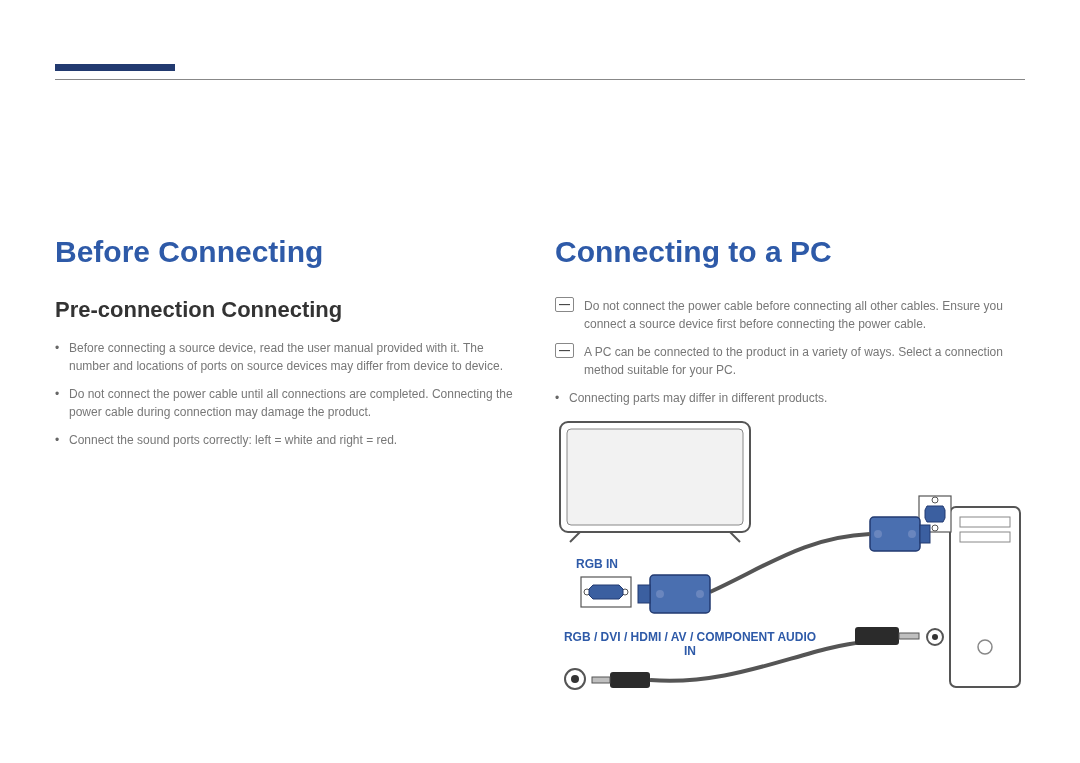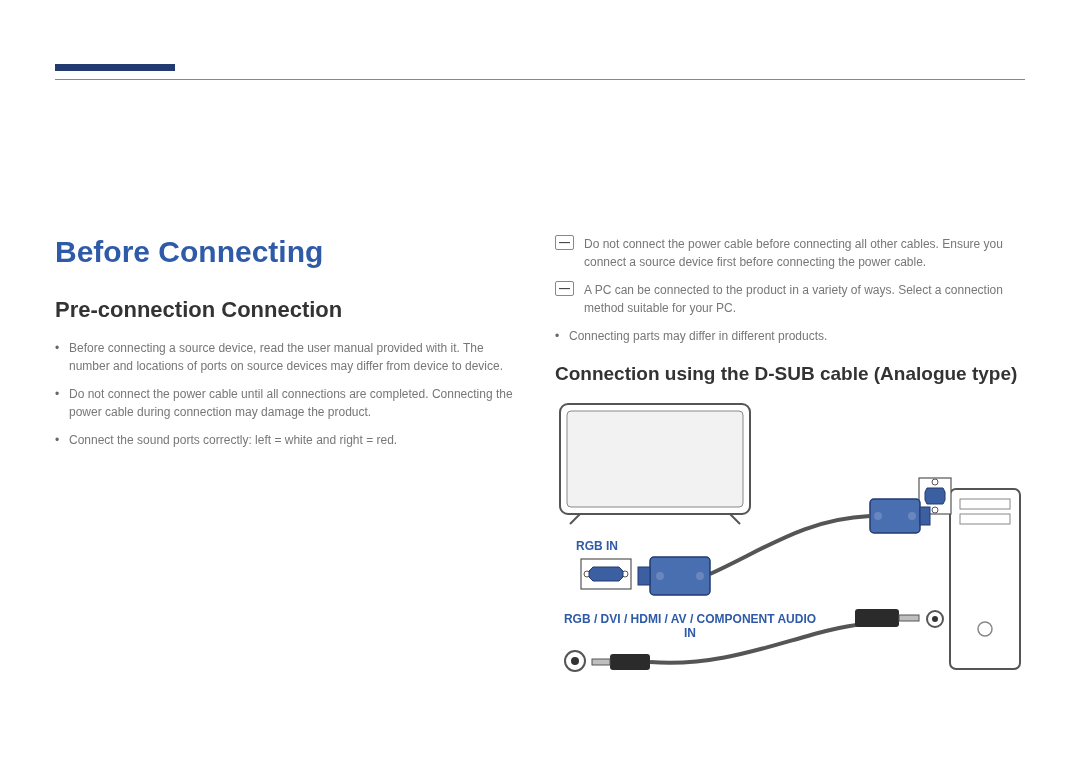--- a/index.html
+++ b/index.html
@@ -99,48 +99,48 @@
 <body>
 
 <div class="topbar">
   <div class="accent"></div>
 </div>
 
 <div class="columns">
 
   <div class="col">
     <div class="h-main">Before Connecting</div>
-    <div class="h-sub">Pre-connection Connection</div>
+    <div class="h-sub">Pre-connection Connecting</div>
     <ul class="bullets">
       <li>Before connecting a source device, read the user manual provided with it.
 The number and locations of ports on source devices may differ from device to device.</li>
       <li>Do not connect the power cable until all connections are completed.
 Connecting the power cable during connection may damage the product.</li>
       <li>Connect the sound ports correctly: left = white and right = red.</li>
     </ul>
   </div>
 
   <div class="col">
+    <div class="h-main">Connecting to a PC</div>
 
     <div class="note">
       <span class="hint-icon">―</span>
       <span>Do not connect the power cable before connecting all other cables.
 Ensure you connect a source device first before connecting the power cable.</span>
     </div>
     <div class="note">
       <span class="hint-icon">―</span>
       <span>A PC can be connected to the product in a variety of ways.
 Select a connection method suitable for your PC.</span>
     </div>
 
     <ul class="bullets">
       <li>Connecting parts may differ in different products.</li>
     </ul>
 
-    <div class="h-sub2" style="margin-top:18px;">Connection using the D-SUB cable (Analogue type)</div>
 
     <div class="diagram-wrap">
       <svg width="470" height="290" viewBox="0 0 470 290">
 
         <rect x="5" y="5" width="190" height="110" rx="8" fill="none" stroke="#555" stroke-width="2"></rect>
         <rect x="12" y="12" width="176" height="96" rx="4" fill="#f2f2f2" stroke="#888" stroke-width="1"></rect>
 
         <line x1="25" y1="115" x2="15" y2="125" stroke="#555" stroke-width="2"></line>
         <line x1="175" y1="115" x2="185" y2="125" stroke="#555" stroke-width="2"></line>
 

